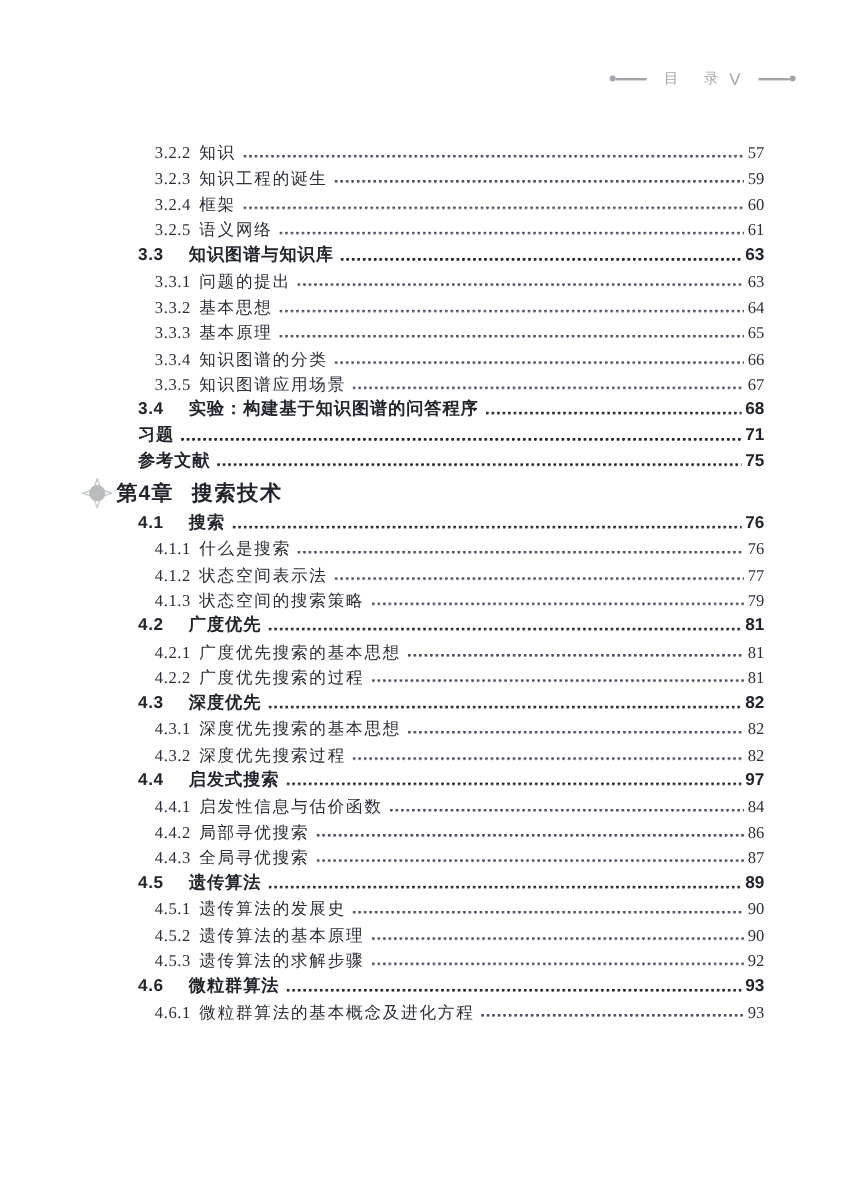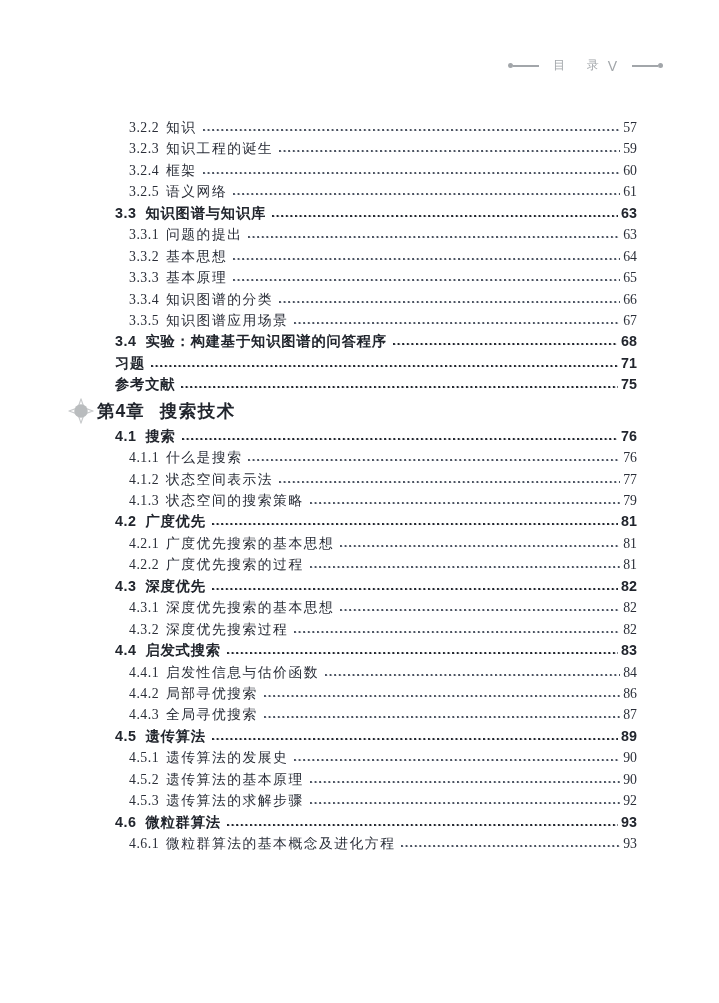--- a/index.html
+++ b/index.html
@@ -93,21 +93,21 @@
   .row.sub .title{letter-spacing:1.5px;}
 
   .row.main{
     font-size:14.3px;
     font-weight:bold;
     color:var(--text-main);
     font-family:"Liberation Sans","DejaVu Sans",sans-serif;
   }
   .row.main .num{
     min-width:21px;
-    margin-right:9px;
+    margin-right:21px;
     letter-spacing:0.5px;
   }
   .row.main .title{letter-spacing:0.8px;}
   .row.main .num:empty{display:none;}
   .row.main .dots{
     background-image:radial-gradient(circle at 1.1px 1.1px, var(--text-main) 1.05px, transparent 1.4px);
   }
 
   
   .chapter-heading{
@@ -292,21 +292,21 @@
       <div class="row sub">
     <span class="num">4.3.2</span>
     <span class="title">深度优先搜索过程</span>
     <span class="dots"></span>
     <span class="page">82</span>
   </div>
       <div class="row main">
     <span class="num">4.4</span>
     <span class="title">启发式搜索</span>
     <span class="dots"></span>
-    <span class="page">83</span>
+    <span class="page">97</span>
   </div>
       <div class="row sub">
     <span class="num">4.4.1</span>
     <span class="title">启发性信息与估价函数</span>
     <span class="dots"></span>
     <span class="page">84</span>
   </div>
       <div class="row sub">
     <span class="num">4.4.2</span>
     <span class="title">局部寻优搜索</span>

